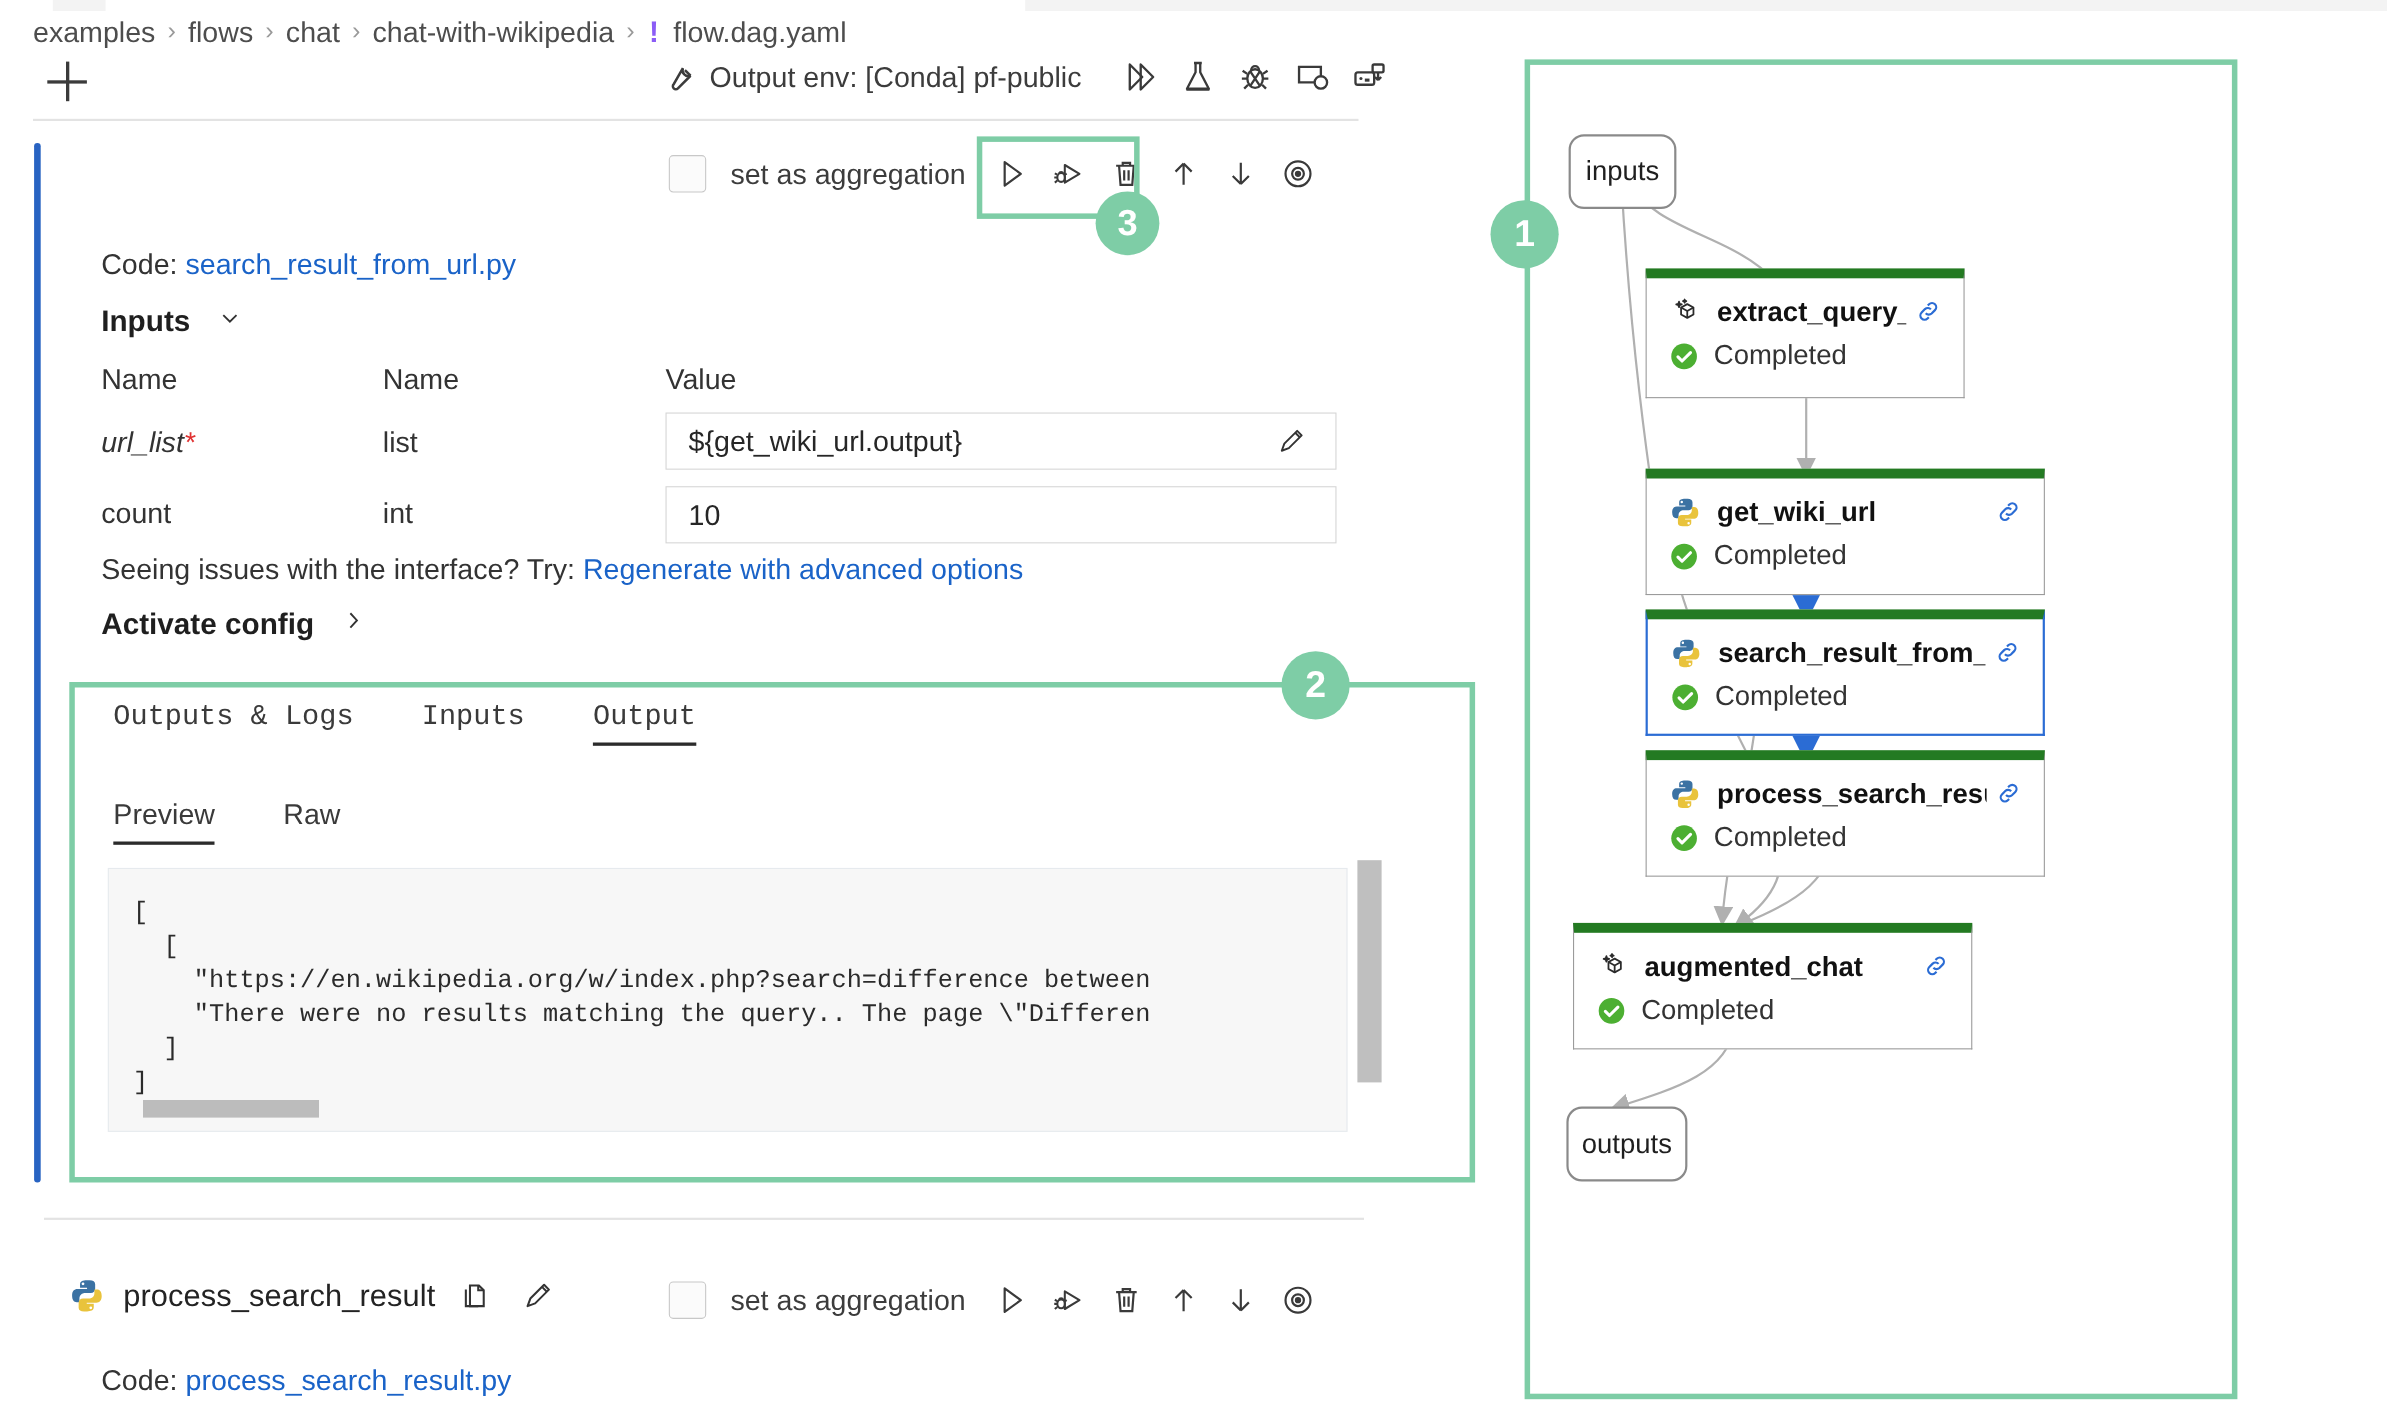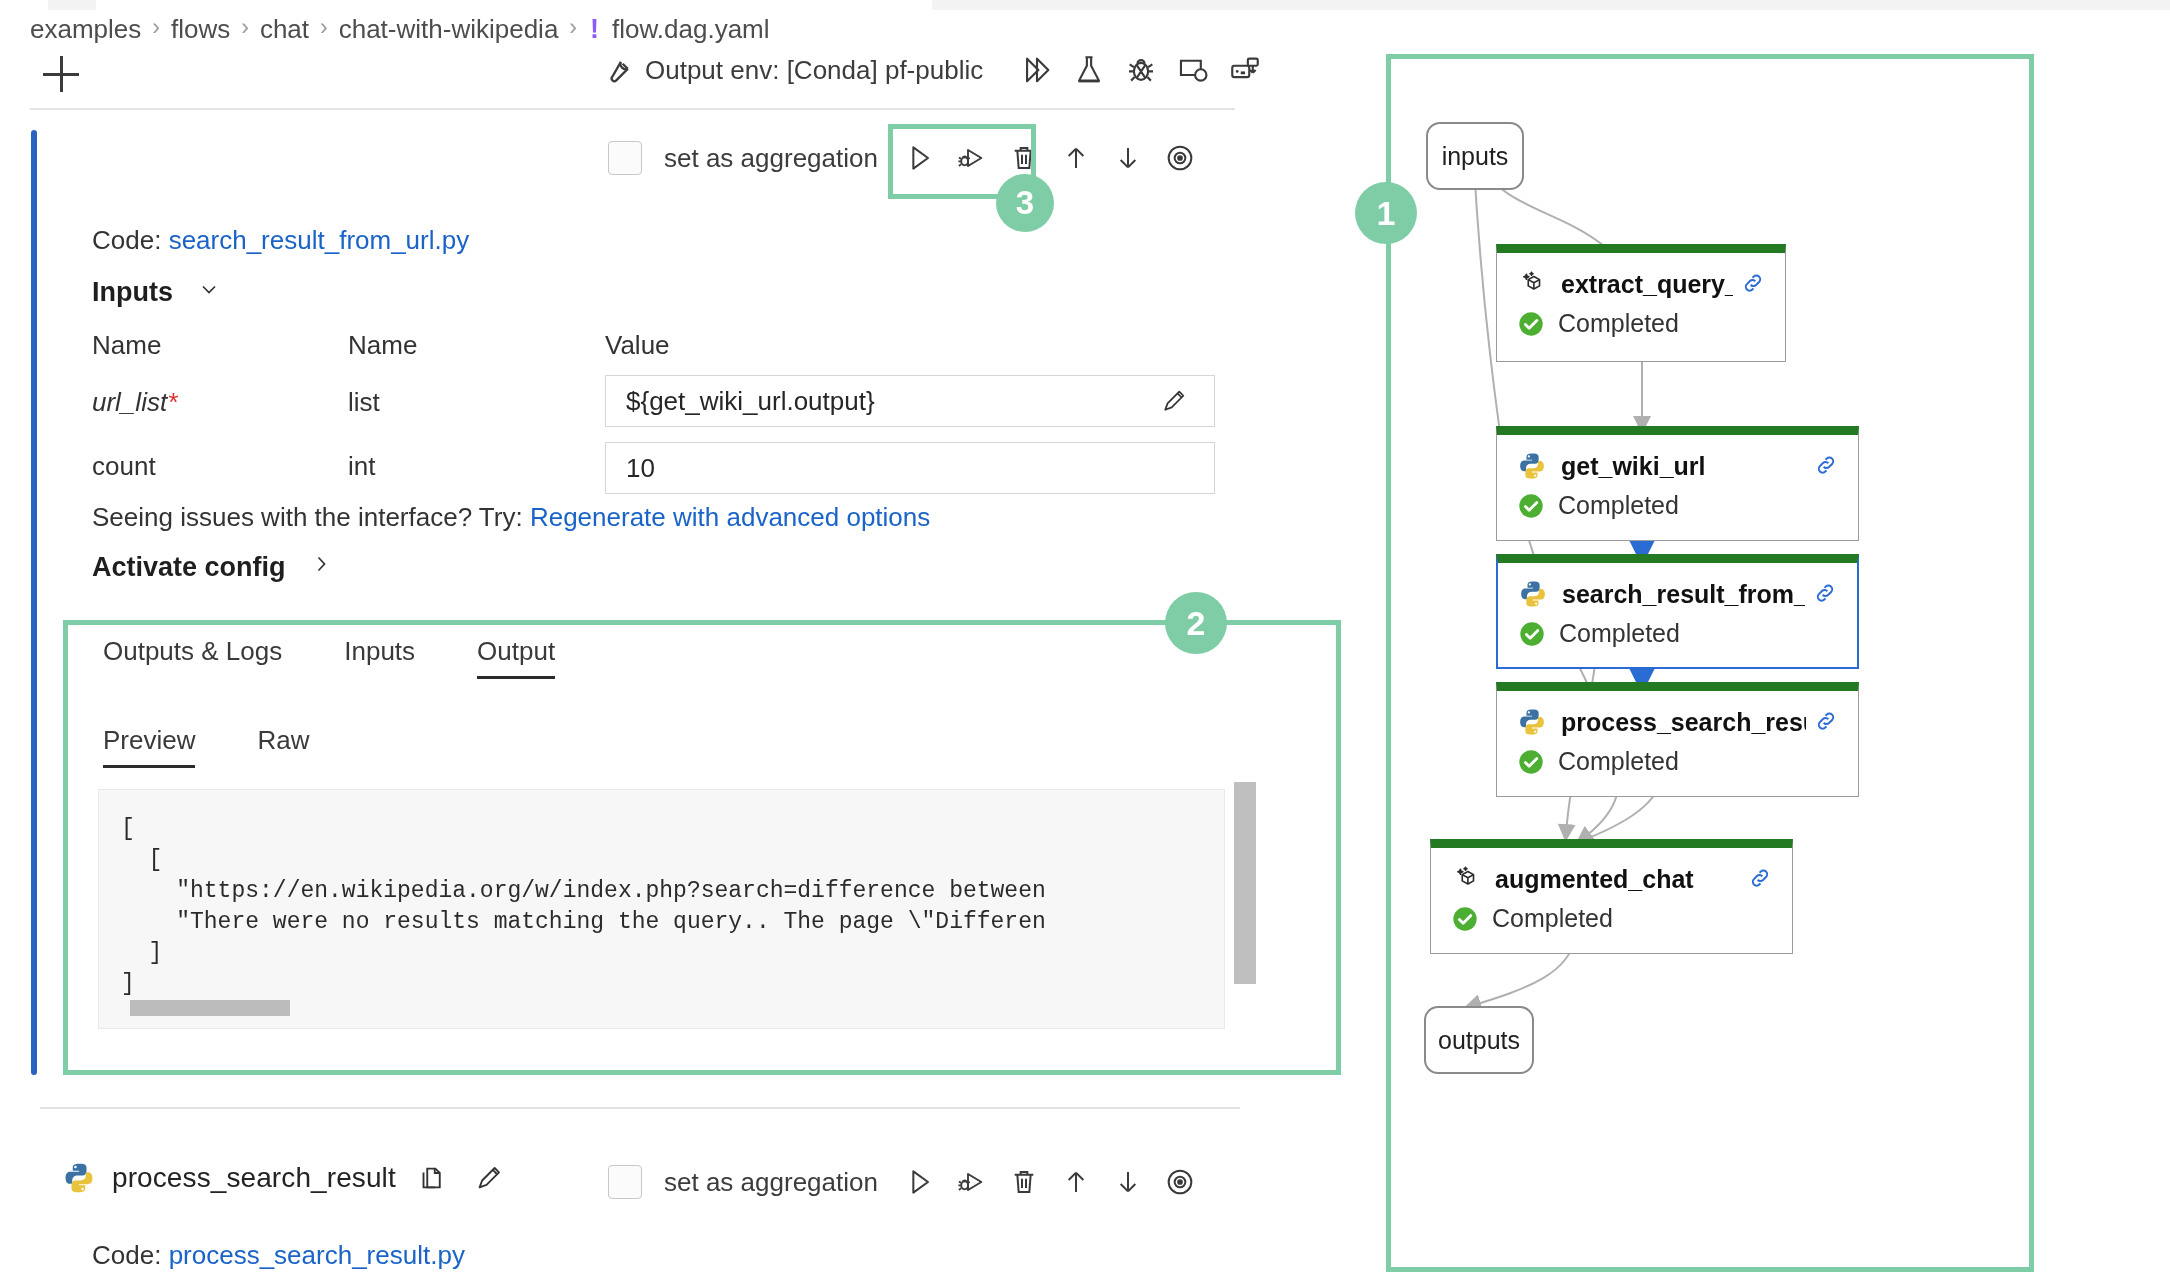--- a/index.html
+++ b/index.html
@@ -104,21 +104,21 @@
 
   .hint { position:absolute; left:92px; top:502px; font-size:26px; color:#333; }
   .activate { left:92px; top:552px; }
 
   
   .anno2 {
     position:absolute; left:63px; top:620px; width:1278px; height:455px;
     border:5px solid #7ecda6; pointer-events:none;
   }
 
-  .tabs { position:absolute; left:103px; top:636px; display:flex; align-items:flex-end; gap:0; }
+  .tabs { position:absolute; left:103px; top:636px; display:flex; align-items:flex-end; gap:0;font-family:Liberation Mono, monospace; }
   .tab { font-size:26px; color:#3a3a3a; padding:0 0 12px 0; margin-right:62px; cursor:pointer; position:relative; white-space:nowrap;}
   .tab.active::after {
     content:""; position:absolute; left:0; right:0; bottom:0; height:3px; background:#2b2b2b;
   }
   .subtabs { position:absolute; left:103px; top:725px; display:flex; }
   .subtab { font-size:26px; color:#3a3a3a; padding:0 0 12px 0; margin-right:62px; cursor:pointer; position:relative; }
   .subtab.active::after {
     content:""; position:absolute; left:0; right:0; bottom:0; height:3px; background:#2b2b2b;
   }
 

